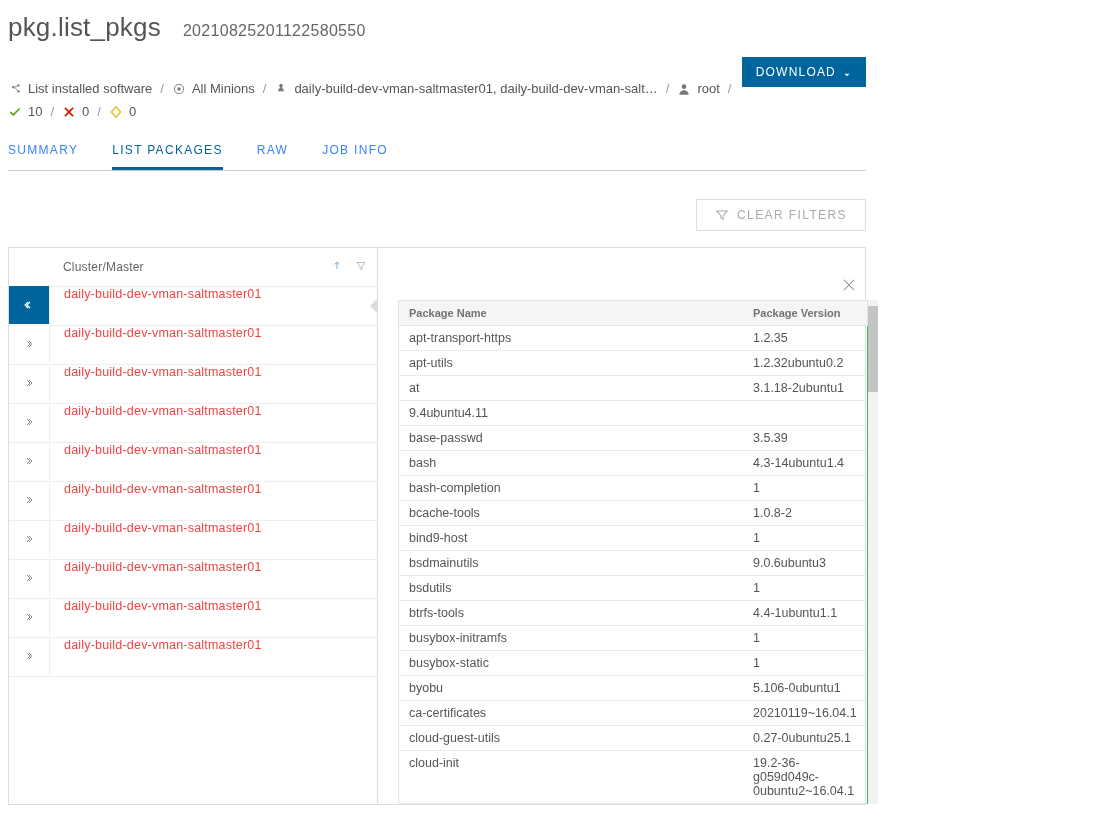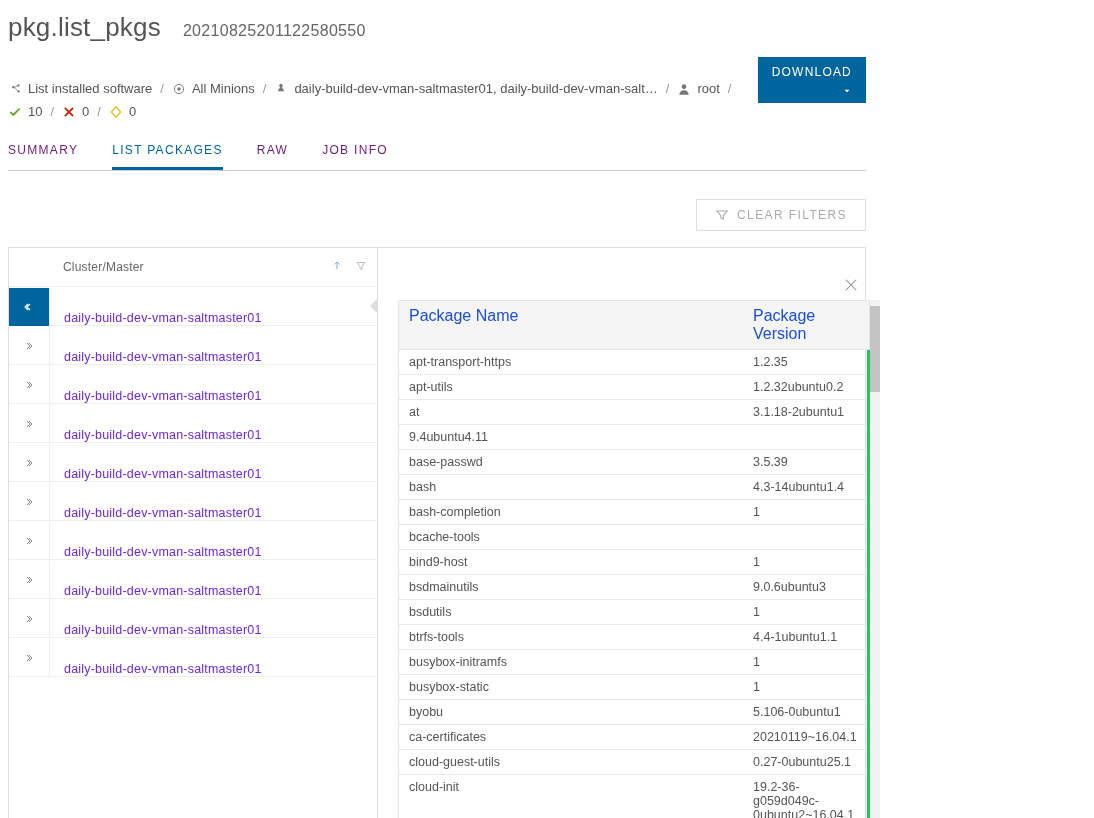--- a/index.html
+++ b/index.html
@@ -65,37 +65,36 @@
   background:#00659c;
   color:#fff;
   border:none;
   padding:8px 14px;
   font-size:12px;
   letter-spacing:1.2px;
   display:flex;
   align-items:flex-end;
   gap:6px;
   cursor:pointer;
-  flex-direction:column;
 }
 .download-btn .chev { width:10px; height:10px; }
 .download-btn .chev svg { width:10px; height:10px; fill:#fff; }
 
 
 .tabs {
   display:flex;
   border-bottom:1px solid #ccc;
   margin-top: 6px;
 }
 .tab {
   padding:10px 0;
   margin-right: 34px;
   letter-spacing:1.3px;
   font-size:12px;
-  color:#701a75;
+  color:#3b82f6;
   cursor:pointer;
 }
 .tab.active {
   color:#00659c;
   border-bottom:3px solid #00659c;
 }
 
 
 .filter-bar {
   display:flex;
@@ -135,25 +134,25 @@
   border-bottom:1px solid #eee;
   gap:28px;
 }
 .side-head-left { font-size:12px; color:#666; letter-spacing:0.2px; margin-left:36px; }
 .side-head-right { display:flex; align-items:center; gap:12px; color:#8fb9d8;}
 .side-head-right svg { width:12px; height:12px; fill:#8fb9d8; }
 .side-head-right .muted svg { fill:#b5b5b5; }
 
 .side-row {
   display:flex;
-  align-items:flex-end;
+  align-items:flex-start;
   height:38px;
   border-bottom:1px solid #eee;
   font-size:12.5px;
-  color:#6d28d9;
+  color:#ef4444;
   position:relative;
 }
 .side-row .expand-box {
   width:40px;
   height:38px;
   margin:-1px 0;
   border-right:1px solid #eee;
   display:flex;
   align-items:center;
   justify-content:center;
@@ -192,29 +191,29 @@
 .content-close svg { width:18px;height:18px; stroke:#888; stroke-width:1.4; fill:none; }
 
 .pkg-table-wrap {
   margin-top:44px;
   position:relative;
 }
 .pkg-head {
   display:flex;
   background:#f5f5f5;
   border:1px solid #e3e3e3;
-  font-size:16px;
-  color:#1d4ed8;
-  font-weight:400;
+  font-size:11px;
+  color:#737373;
+  font-weight:700;
 }
 .pkg-head .col-name { width:324px; padding:6px 10px; }
 .pkg-head .col-ver { flex:1; padding:6px 10px; }
 .pkg-body {
   border-left:1px solid #e3e3e3;
-  border-right:3px solid #22c55e;
+  border-right:1px solid #22c55e;
   max-height:502px;
   overflow:hidden;
 }
 .pkg-row {
   display:flex;
   border-bottom:1px solid #e9e9e9;
   font-size:12.5px;
   color:#555;
 }
 .pkg-row .col-name { width:324px; padding:5px 10px; }
@@ -482,20 +481,21 @@
             <div class="pkg-row">
               <div class="col-name">bash</div>
               <div class="col-ver">4.3-14ubuntu1.4</div>
             </div>
             <div class="pkg-row">
               <div class="col-name">bash-completion</div>
               <div class="col-ver">1</div>
             </div>
             <div class="pkg-row">
               <div class="col-name">bcache-tools</div>
+              <div class="col-ver">1.0.8-2</div>
             </div>
             <div class="pkg-row">
               <div class="col-name">bind9-host</div>
               <div class="col-ver">1</div>
             </div>
             <div class="pkg-row">
               <div class="col-name">bsdmainutils</div>
               <div class="col-ver">9.0.6ubuntu3</div>
             </div>
             <div class="pkg-row">

